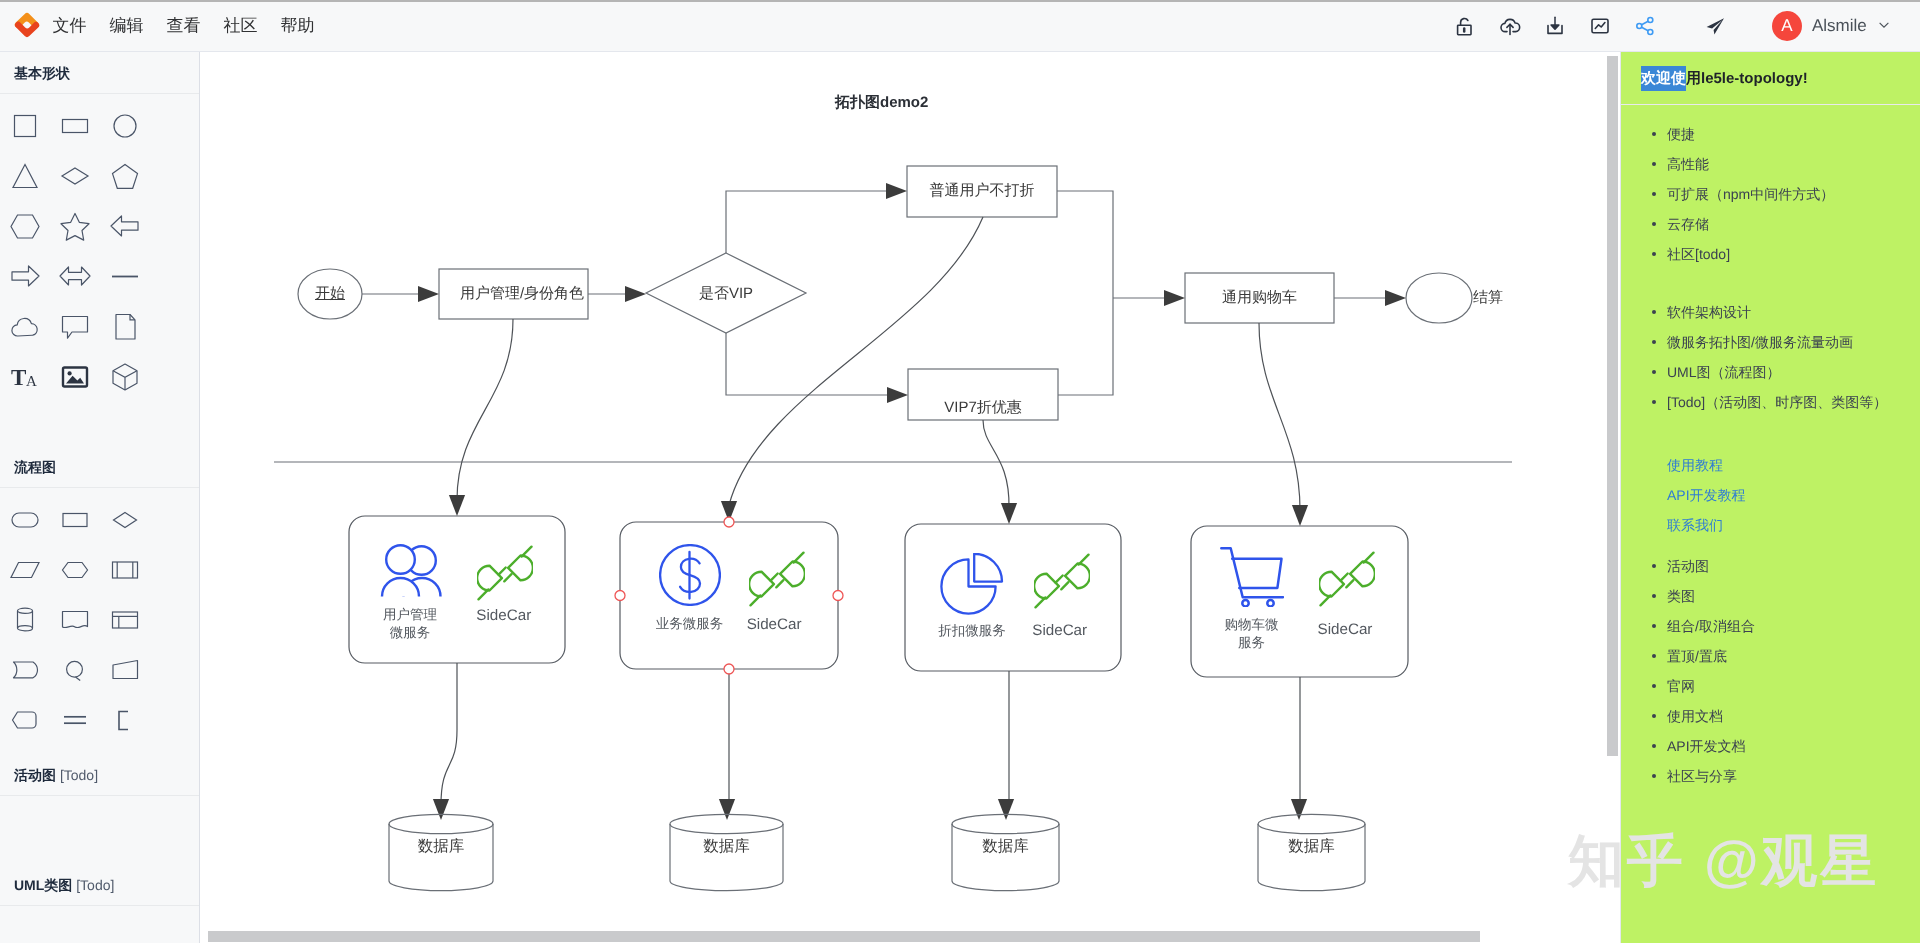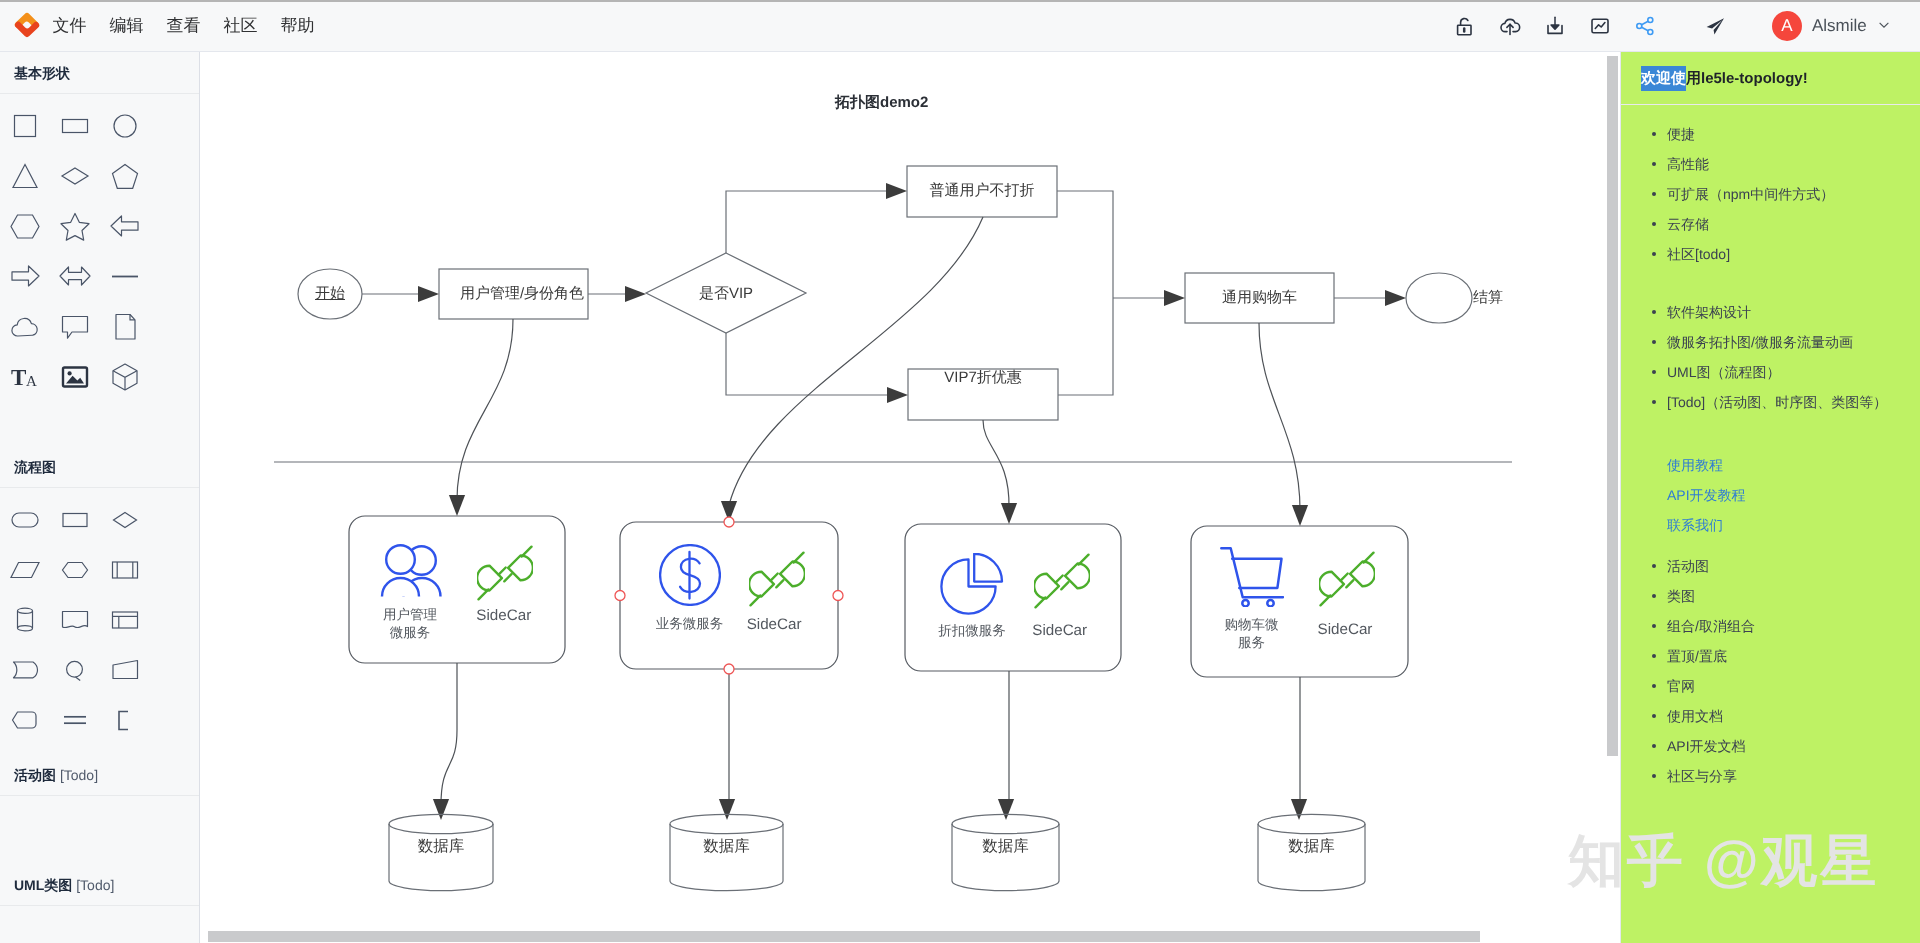--- a/index.html
+++ b/index.html
@@ -401,21 +401,21 @@
         <circle cx="523" cy="469" r="5" fill="#fff" stroke="#e55" stroke-width="1.3"></circle>
         <circle cx="414" cy="542.5" r="5" fill="#fff" stroke="#e55" stroke-width="1.3"></circle>
         <circle cx="632" cy="542.5" r="5" fill="#fff" stroke="#e55" stroke-width="1.3"></circle>
         <circle cx="523" cy="616" r="5" fill="#fff" stroke="#e55" stroke-width="1.3"></circle>
       </svg>
     <div id="canvas-labels">
         <div class="nlabel" style="left: 92px; top: 232px; width: 64px; text-decoration: underline;">开始</div>
         <div class="nlabel" style="left: 233px; top: 232px; width: 166px;">用户管理/身份角色</div>
         <div class="nlabel" style="left: 440px; top: 232px; width: 160px;">是否VIP</div>
         <div class="nlabel" style="left: 701px; top: 129px; width: 150px;">普通用户不打折</div>
-        <div class="nlabel" style="left: 702px; top: 316px; width: 150px;">VIP7折优惠</div>
+        <div class="nlabel" style="left: 702px; top: 346px; width: 150px;">VIP7折优惠</div>
         <div class="nlabel" style="left: 979px; top: 236px; width: 149px;">通用购物车</div>
         <div class="nlabel" style="left: 1249px; top: 236px; width: 66px;">结算</div>
         <div class="svclabel" style="left: 144px; top: 552.5px; width: 120px;">用户管理
 微服务</div>
         <div class="sidecarlabel" style="left: 242.8px; top: 554px; width: 110px;">SideCar</div>
         <div class="svclabel" style="left: 423.5px; top: 561.5px; width: 120px;">业务微服务</div>
         <div class="sidecarlabel" style="left: 513.1px; top: 562.5px; width: 110px;">SideCar</div>
         <div class="svclabel" style="left: 705.9px; top: 568.5px; width: 120px;">折扣微服务</div>
         <div class="sidecarlabel" style="left: 798.7px; top: 569px; width: 110px;">SideCar</div>
         <div class="svclabel" style="left: 985.5px; top: 562.5px; width: 120px;">购物车微

